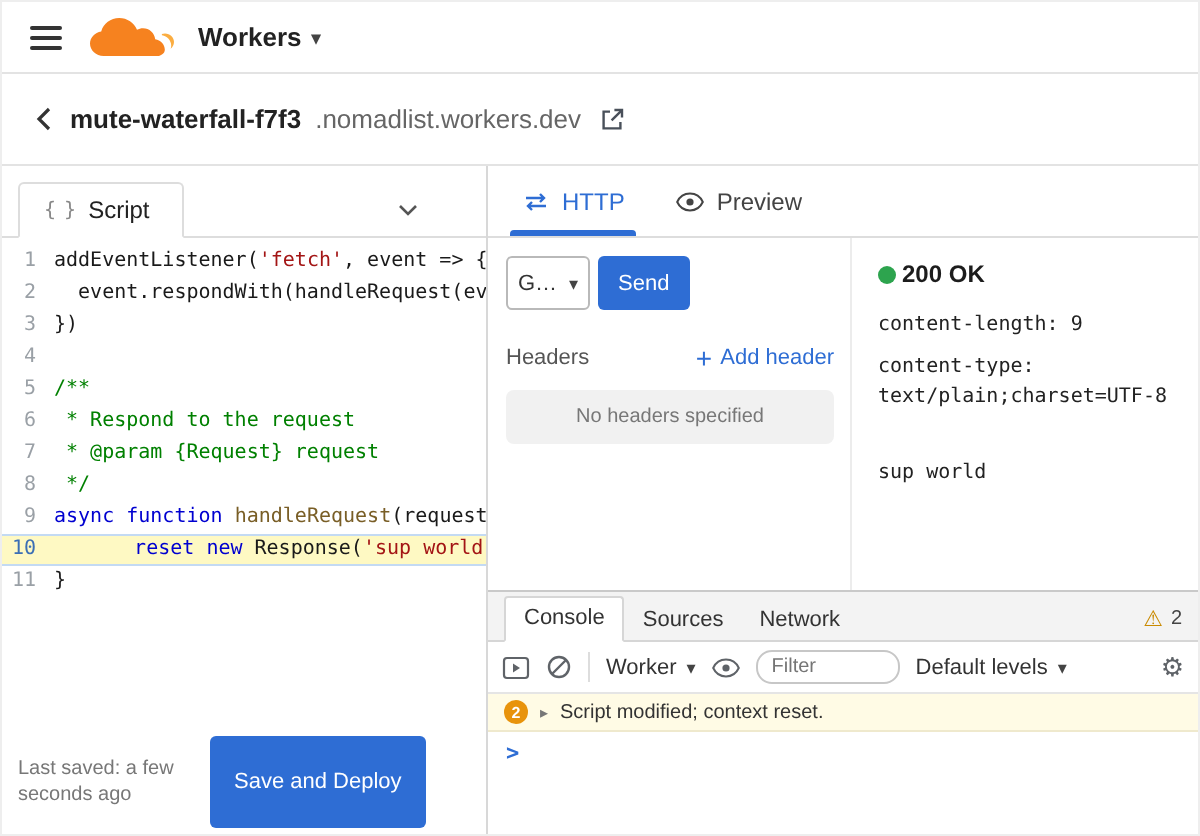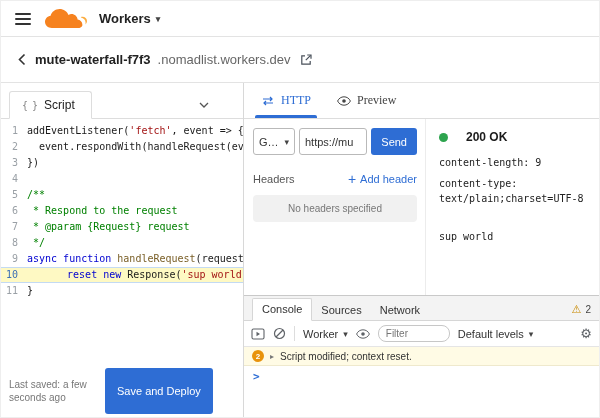--- a/index.html
+++ b/index.html
@@ -43,41 +43,41 @@
   .tok-d { color:#1a1a1a; } .tok-s { color:#a31515; } .tok-c { color:#008000; }
   .tok-k { color:#0000d0; } .tok-f { color:#795e26; }
 
   
   .editor-footer { height:52px; flex:none; display:flex; align-items:center; gap:10px; padding:0 10px 0 8px; }
   .last-saved { width:86px; font-size:10px; color:#777; line-height:1.35; }
   .deploy-btn { background:var(--accent,#2f6fd8); color:#fff; border:none; border-radius:3px; font-size:11px; padding:17px 12px; cursor:pointer; font-family:inherit; }
 
   
   .http-tabs { height:36px; flex:none; border-bottom:1px solid #ddd; display:flex; align-items:stretch; padding:0 4px; }
-  .http-tab { display:flex; align-items:center; gap:6px; padding:0 13px; font-size:12px; color:#444; position:relative; cursor:pointer;font-family:Liberation Serif, serif; }
+  .http-tab { display:flex; align-items:center; gap:6px; padding:0 13px; font-size:12px; color:#444; position:relative; cursor:pointer; }
   .http-tab.active { color:var(--accent,#2f6fd8); }
   .http-tab.active::after { content:""; position:absolute; left:7px; right:7px; bottom:0; height:3px; background:var(--accent,#2f6fd8); border-radius:2px 2px 0 0; }
   .http-tab svg { flex:none; }
 
   
   .http-body { flex:1; min-height:0; display:flex; }
   .request-col { width:182px; flex:none; padding:9px 8px 0 9px; border-right:1px solid #ececec; }
   .req-row { display:flex; gap:4px; }
   .method-select { width:42px; flex:none; height:27px; border:1px solid #b9b9b9; border-radius:3px; display:flex; align-items:center; justify-content:space-between; padding:0 5px; font-size:11px; color:#333; background:#fff; cursor:pointer; }
   .method-select .val { overflow:hidden; white-space:nowrap; }
   .url-input { flex:1; min-width:0; height:27px; border:1px solid #b9b9b9; border-radius:3px; padding:0 5px; font-size:11px; color:#333; font-family:inherit; }
   .send-btn { height:27px; flex:none; background:var(--accent,#2f6fd8); color:#fff; border:none; border-radius:3px; padding:0 10px; font-size:11px; cursor:pointer; font-family:inherit; }
   .headers-row { display:flex; justify-content:space-between; align-items:center; margin-top:17px; }
   .headers-label { font-size:11px; color:#555; }
   .add-header { display:flex; align-items:center; gap:4px; font-size:11px; color:var(--accent,#2f6fd8); cursor:pointer; }
   .add-header .plus { font-size:14px; line-height:1; }
   .no-headers { margin-top:9px; height:27px; background:#f1f1f1; border-radius:4px; display:flex; align-items:center; justify-content:center; font-size:10px; color:#777; }
 
   .response-col { flex:1; min-width:0; padding:11px 8px 0 13px; }
-  .status-row { display:flex; align-items:center; gap:18px; font-size:12px; font-weight:bold; color:#1c1c1c; }
+  .status-row { display:flex; align-items:center; gap:3px; font-size:12px; font-weight:bold; color:#1c1c1c; }
   .status-dot { width:9px; height:9px; border-radius:50%; background:var(--green,#2da44e); flex:none; }
   .resp-headers { margin-top:11px; font-family:"DejaVu Sans Mono",monospace; font-size:10px; line-height:1.55; color:#222; overflow-wrap:break-word; }
   .resp-header + .resp-header { margin-top:5px; }
   .resp-body { margin-top:24px; font-family:"DejaVu Sans Mono",monospace; font-size:10px; color:#222; }
 
   
   .console { height:122px; flex:none; border-top:1px solid #c9c9c9; display:flex; flex-direction:column; background:#fff; }
   .console-tabbar { height:25px; flex:none; background:#f3f3f3; border-bottom:1px solid #d6d6d6; display:flex; align-items:flex-end; padding:0 8px; font-size:11px; color:#333; }
   .console-tab { padding:4px 9px 5px; cursor:pointer; margin-bottom:-1px; }
   .console-tab.active { background:#fff; border:1px solid #d6d6d6; border-bottom:1px solid #fff; border-radius:2px 2px 0 0; }
@@ -187,21 +187,20 @@
         </div>
       </div>
 
       <div class="http-body">
         <div class="request-col">
           <div class="req-row">
             <div class="method-select">
               <span class="val">G…</span>
               <span class="caret">▾</span>
             </div>
-            <input class="url-input" value="https://mu" style="">
             <button class="send-btn">Send</button>
           </div>
           <div class="headers-row">
             <span class="headers-label">Headers</span>
             <span class="add-header">
               <span class="plus">+</span>
               <span>Add header</span>
             </span>
           </div>
           <div class="no-headers">No headers specified</div>

